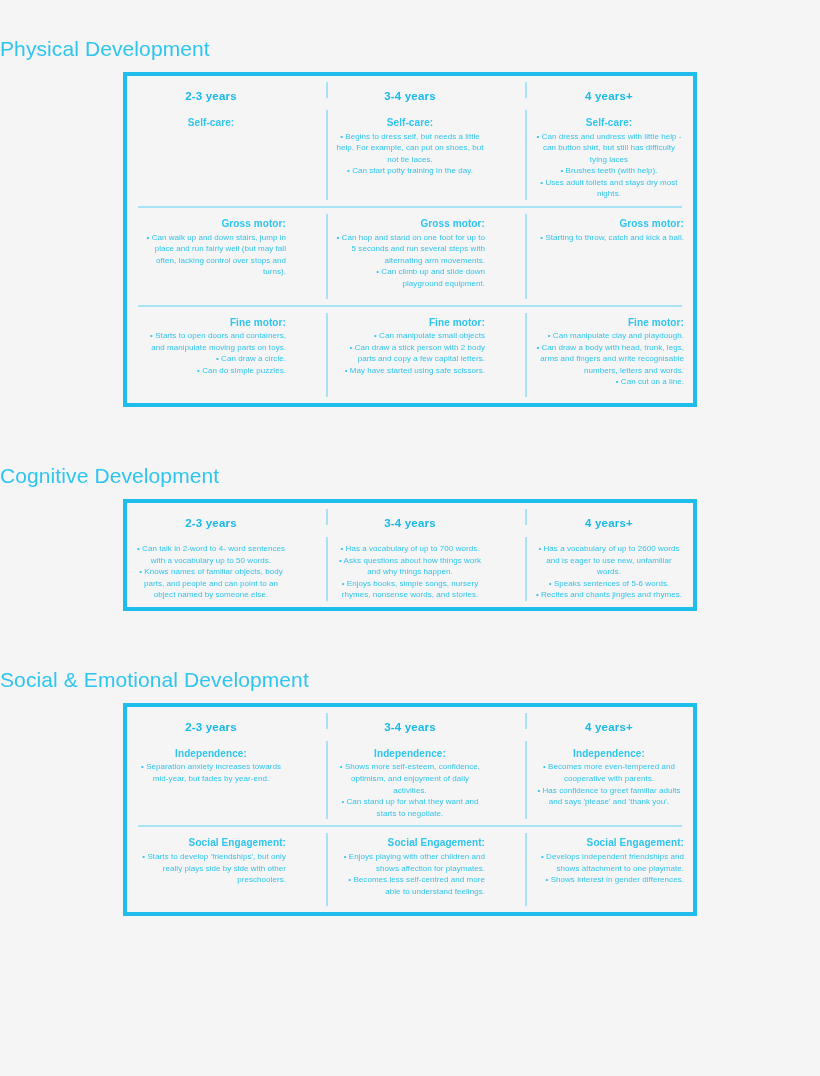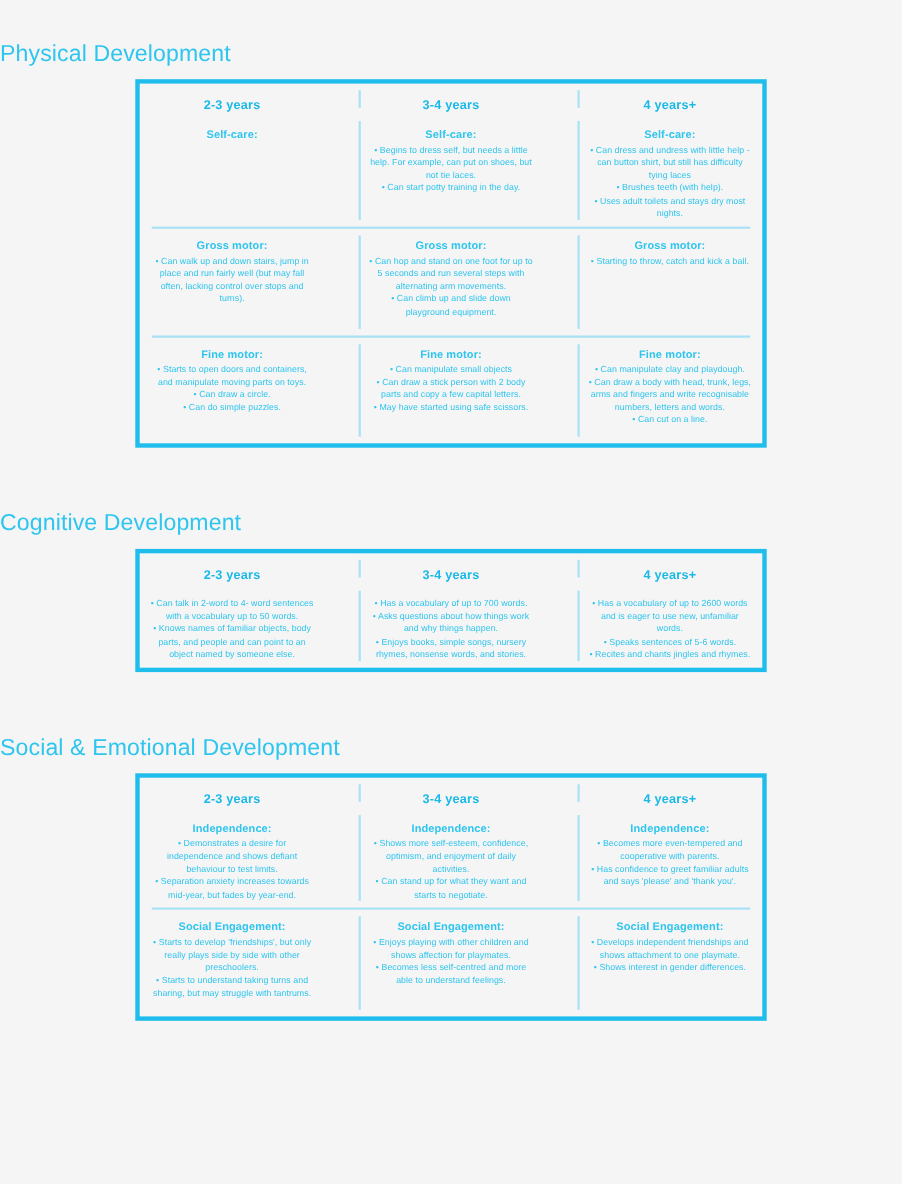--- a/index.html
+++ b/index.html
@@ -105,20 +105,21 @@
   .bullet {
     display: block;
   }
 
   .cell-pad-top {
     padding-top: 12px;
   }
   .cell-pad {
     padding-top: 9px;
     padding-bottom: 9px;
+    text-align: right;
   }
 
   .gap-after-title { height: 13px; }
   .gap-section { height: 58px; }
   .gap-top { height: 38px; }
   .gap-bottom-cell { height: 6px; }
 </style>
 </head>
 <body>
 
@@ -276,21 +277,20 @@
               <div class="col-head">3-4 years</div>
             </div>
             <div class="col">
               <div class="col-head">4 years+</div>
             </div>
           </div>
           <div class="row">
             <div class="col cell-pad-top">
               <div class="sub-head">Independence:</div>
               <div class="bullets">
-                <span class="bullet">• Demonstrates a desire for independence and shows defiant behaviour to test limits.</span>
                 <span class="bullet">• Separation anxiety increases towards mid-year, but fades by year-end.</span>
               </div>
               <div class="gap-bottom-cell"></div>
             </div>
             <div class="col cell-pad-top">
               <div class="sub-head">Independence:</div>
               <div class="bullets">
                 <span class="bullet">• Shows more self-esteem, confidence, optimism, and enjoyment of daily activities.</span>
                 <span class="bullet">• Can stand up for what they want and starts to negotiate.</span>
               </div>
@@ -304,21 +304,20 @@
               </div>
               <div class="gap-bottom-cell"></div>
             </div>
           </div>
           <div class="row-divider"></div>
           <div class="row">
             <div class="col cell-pad">
               <div class="sub-head">Social Engagement:</div>
               <div class="bullets">
                 <span class="bullet">• Starts to develop 'friendships', but only really plays side by side with other preschoolers.</span>
-                <span class="bullet">• Starts to understand taking turns and sharing, but may struggle with tantrums.</span>
               </div>
               <div class="gap-bottom-cell"></div>
             </div>
             <div class="col cell-pad">
               <div class="sub-head">Social Engagement:</div>
               <div class="bullets">
                 <span class="bullet">• Enjoys playing with other children and shows affection for playmates.</span>
                 <span class="bullet">• Becomes less self-centred and more able to understand feelings.</span>
               </div>
               <div class="gap-bottom-cell"></div>

